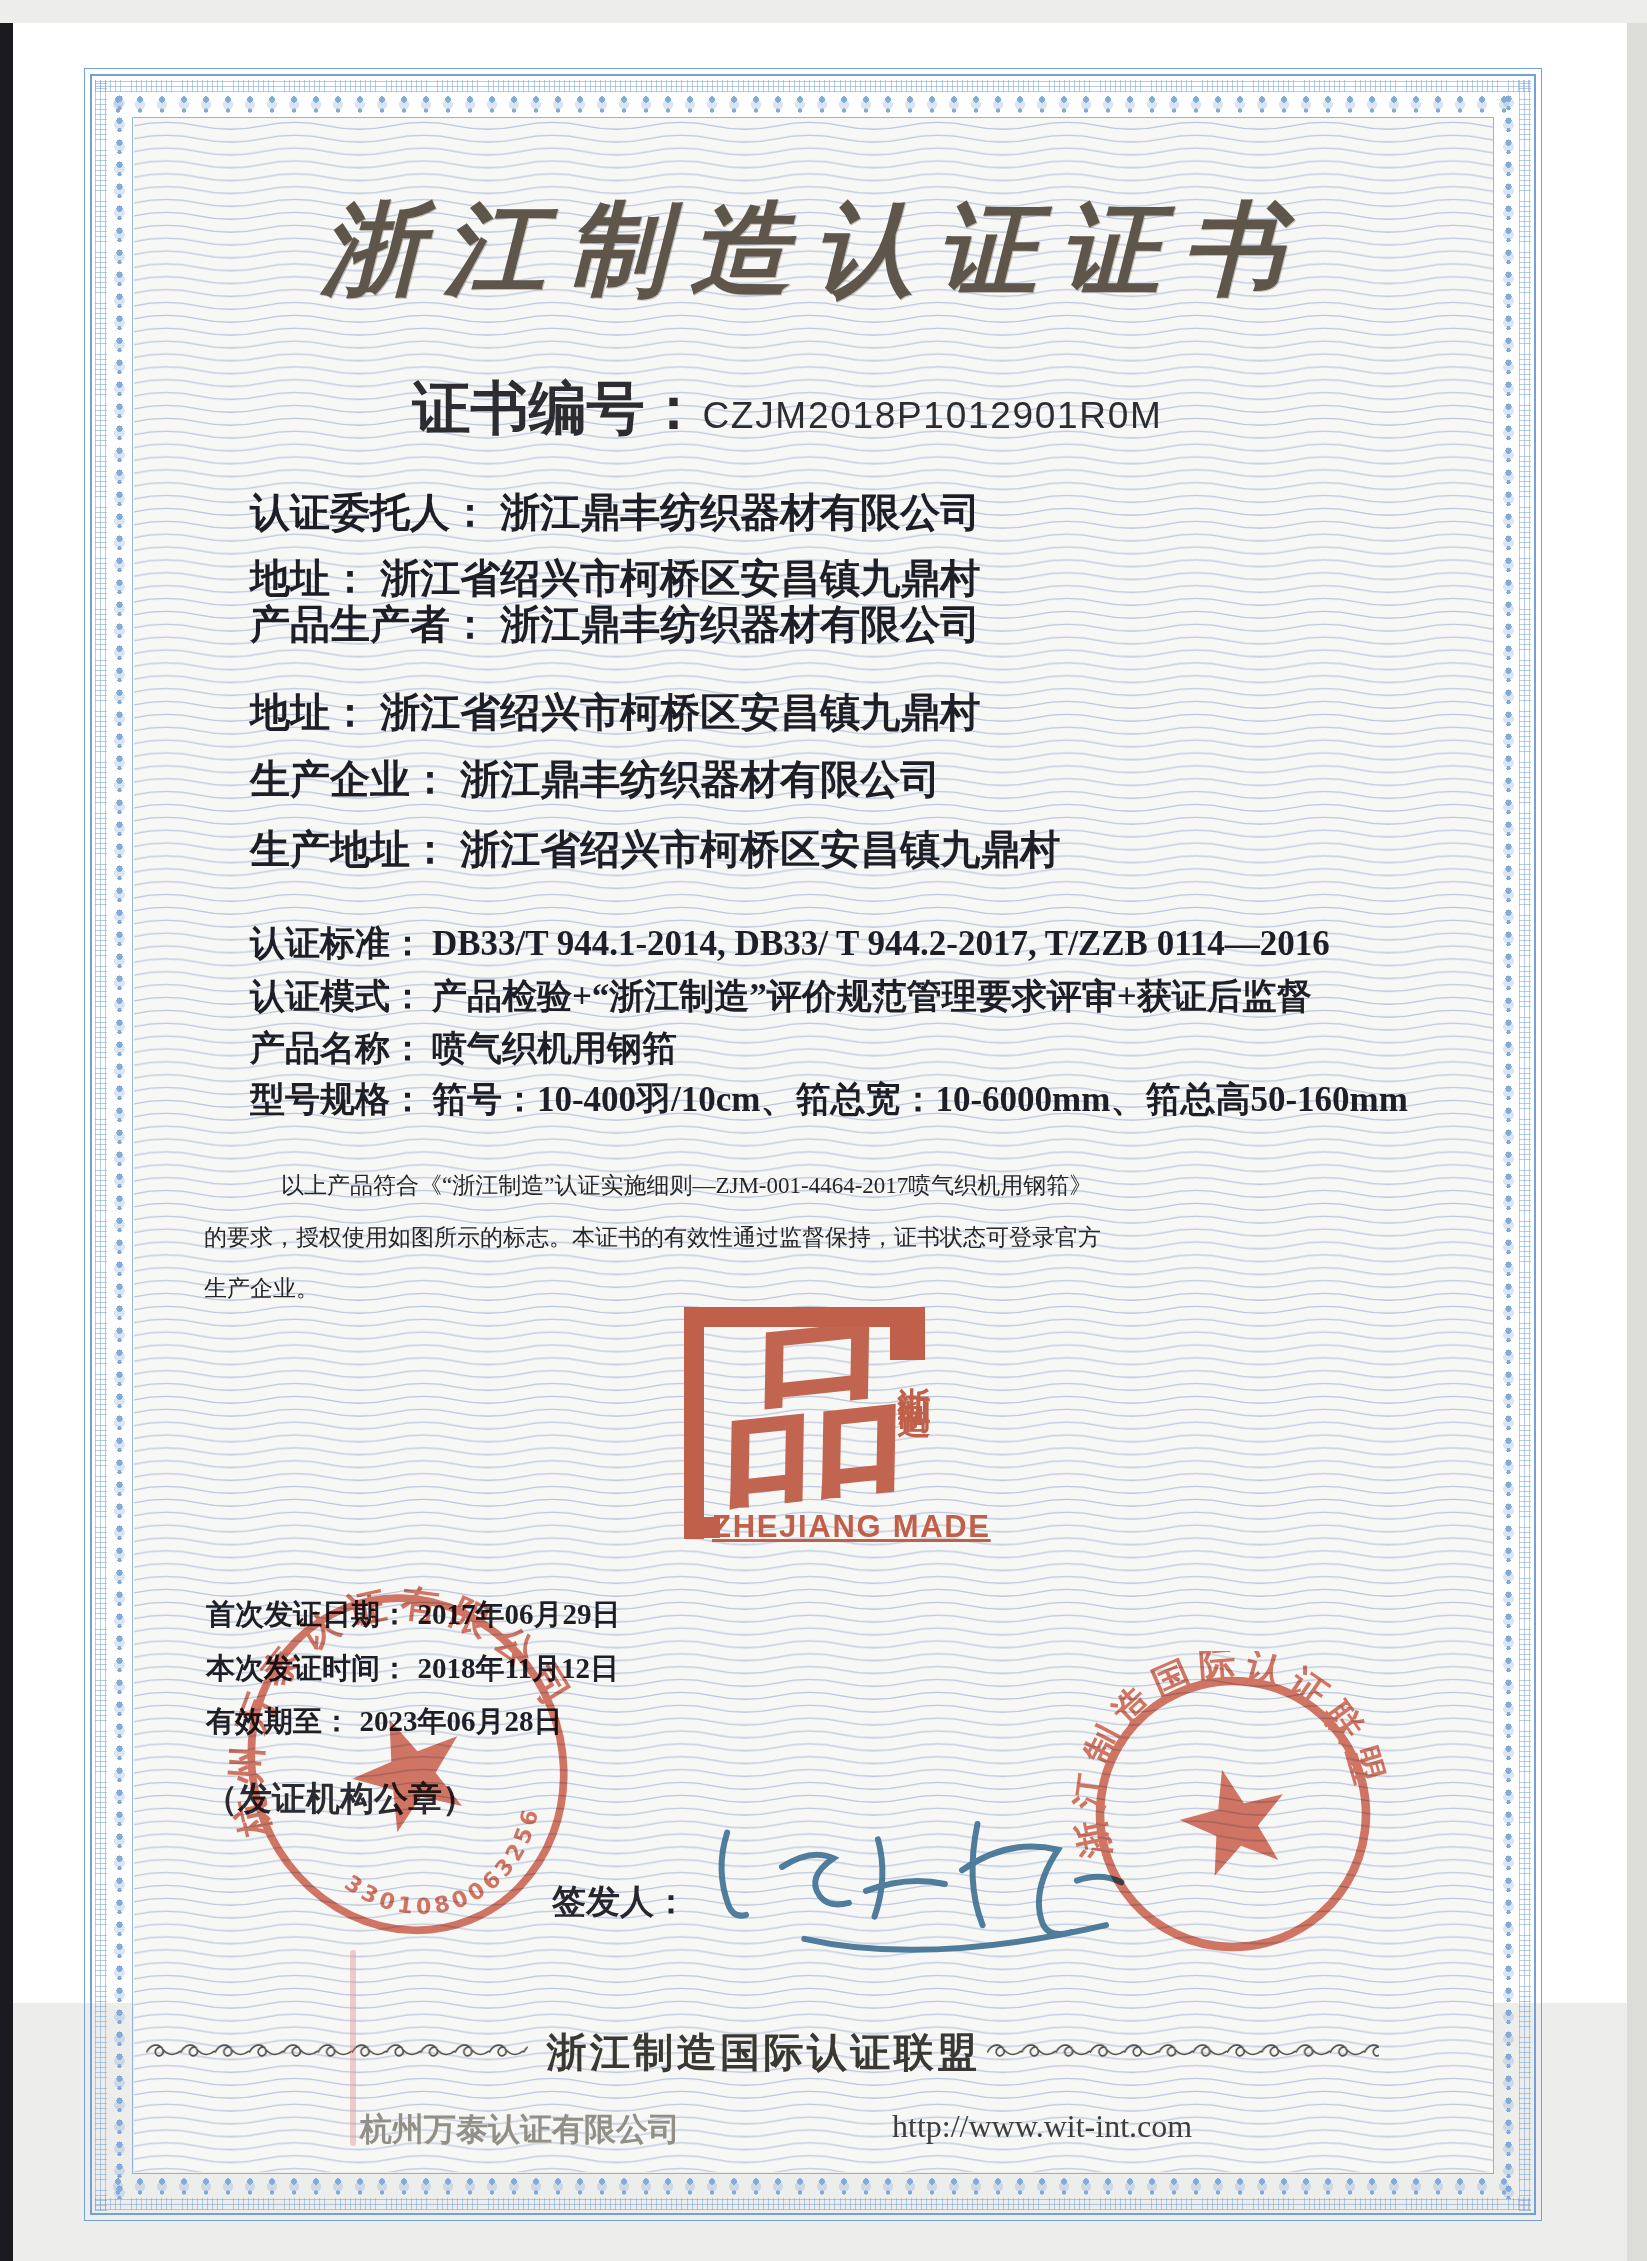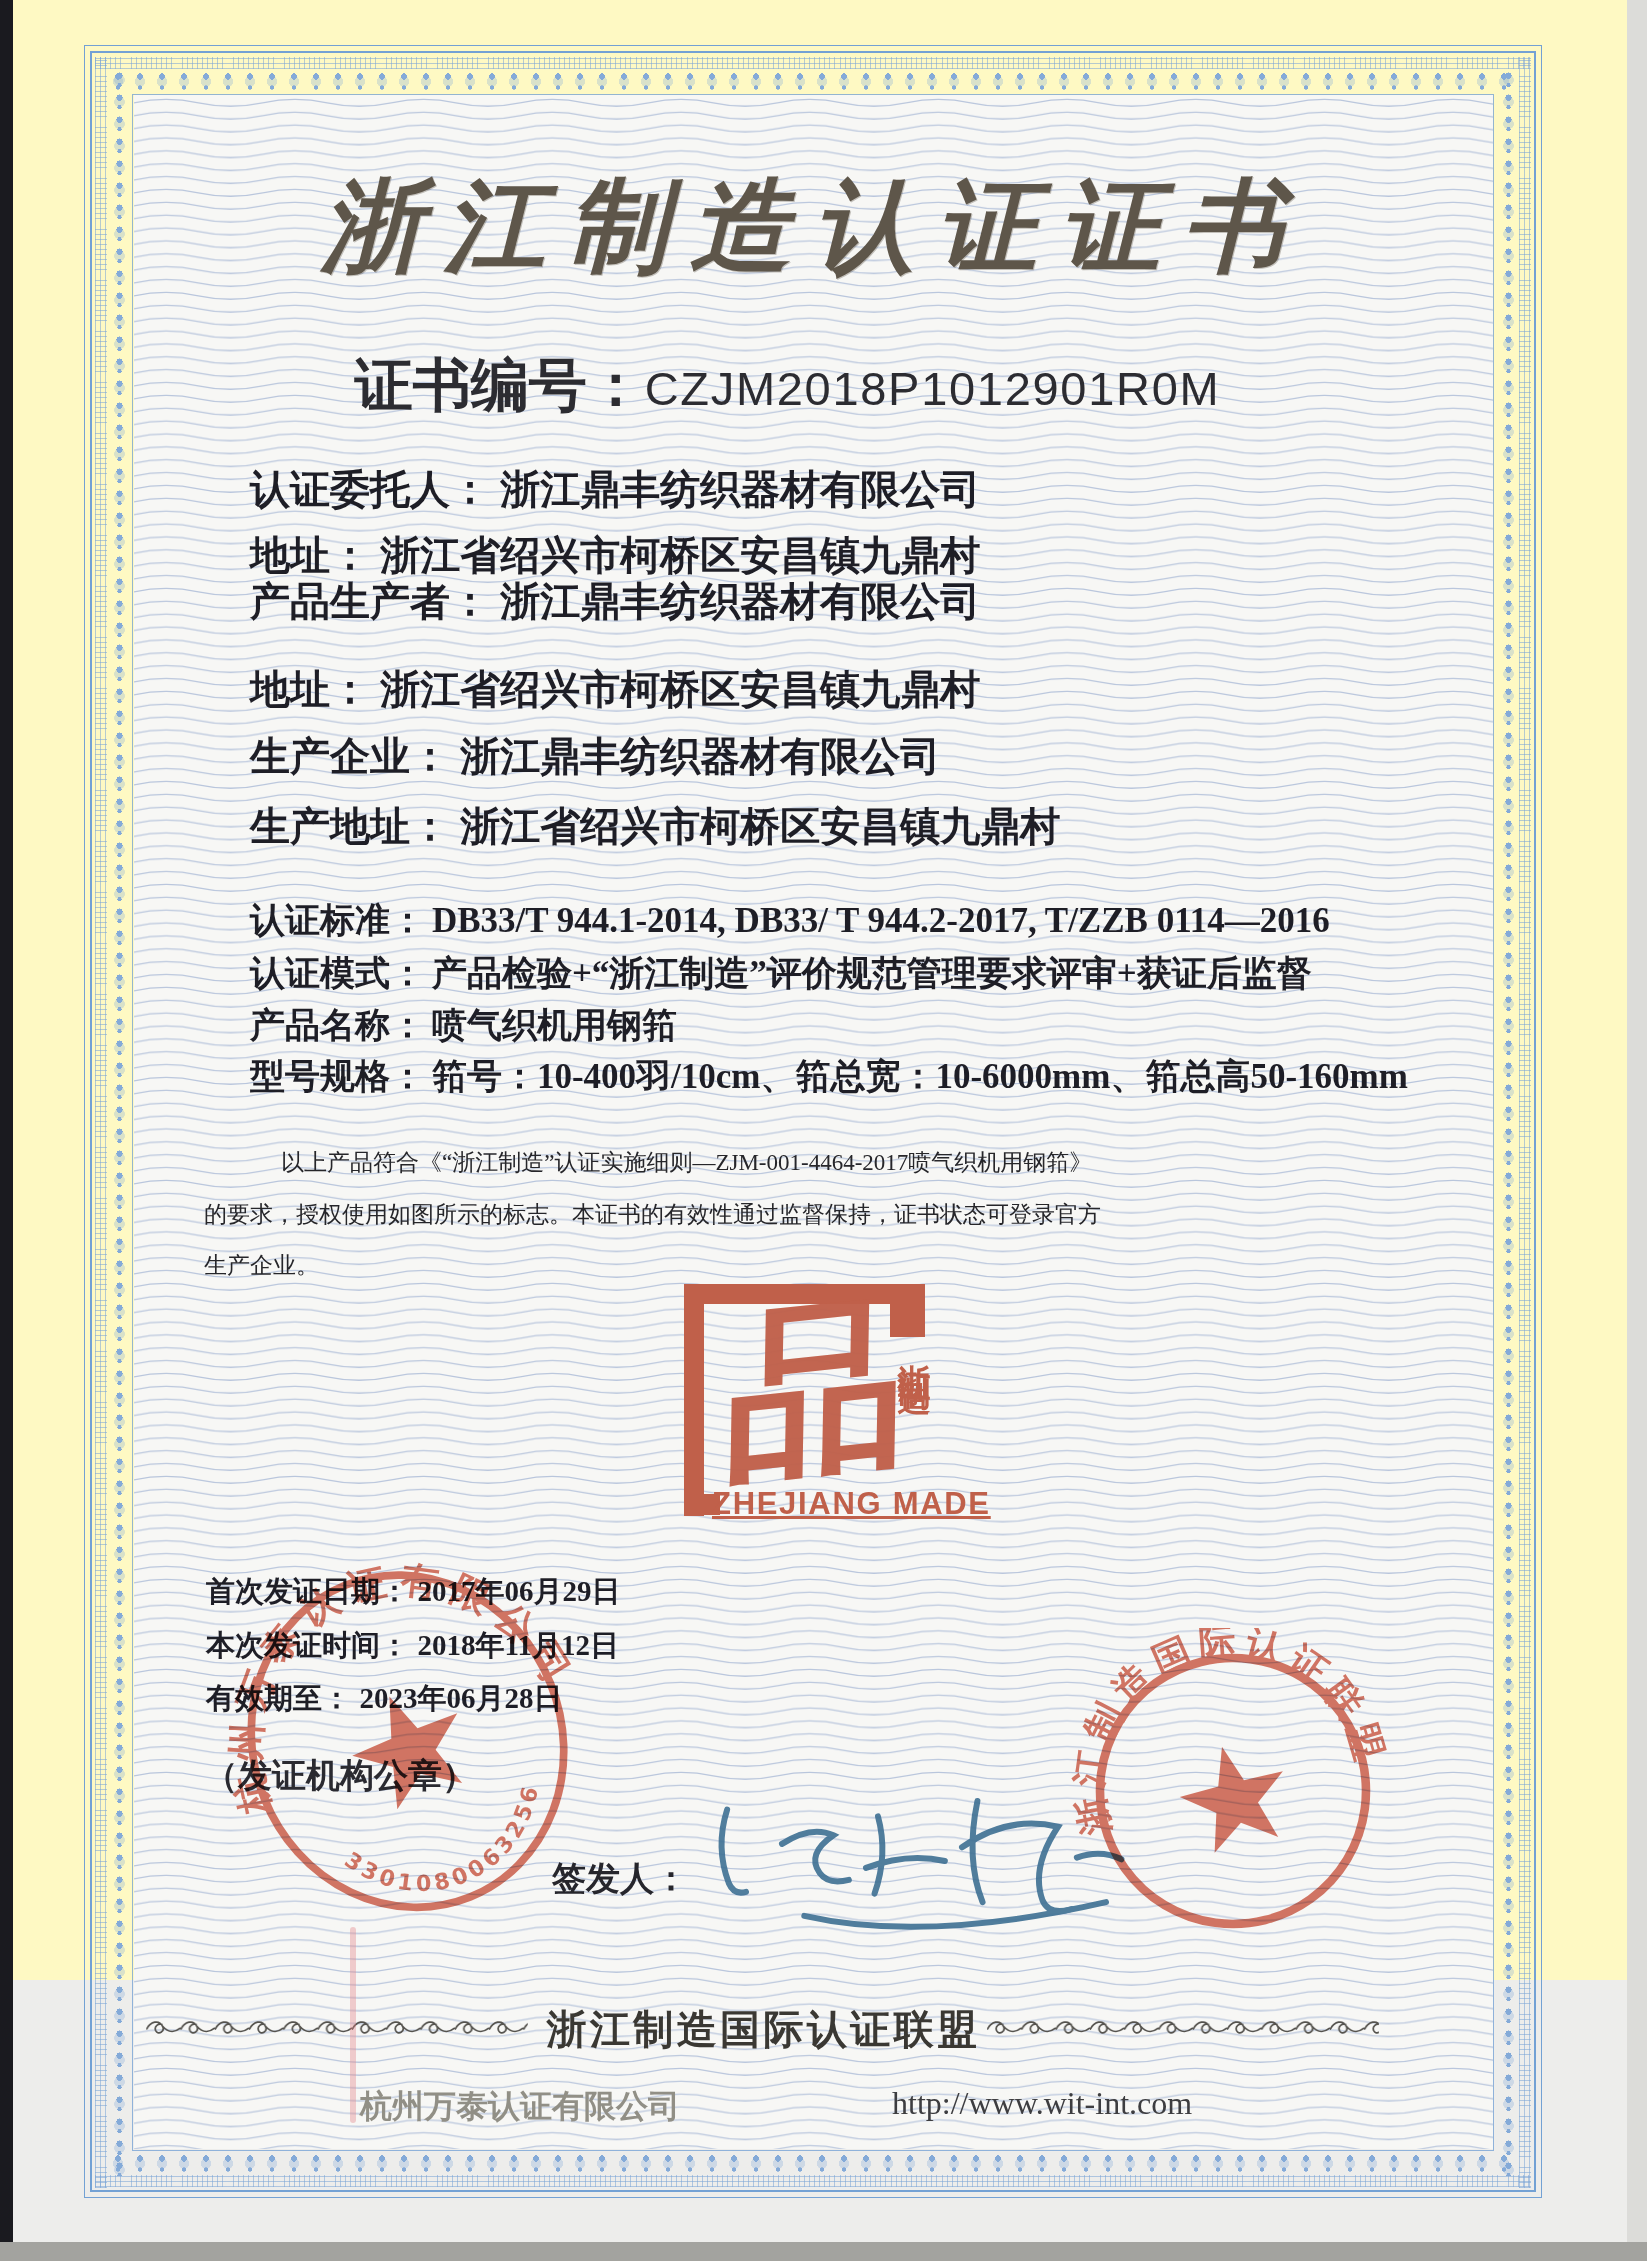--- a/index.html
+++ b/index.html
@@ -1,16 +1,16 @@
 <!DOCTYPE html>
 <html style="font-size:13.7px"><head>
 <meta charset="utf-8">
 <style>
   html,body{margin:0;padding:0;width:1647px;height:2261px;overflow:hidden;background:#ededeb;}
-  #page{position:relative;width:1647px;height:1980px;background:#fef9c3;font-family:"Liberation Serif","DejaVu Serif",serif;}
+  #page{position:relative;width:1647px;height:1980px;background:#ffffff;font-family:"Liberation Serif","DejaVu Serif",serif;margin-top:23px;}
   .abs{position:absolute;box-sizing:border-box;}
   
   .edge-left{left:0;top:0;width:13px;height:2261px;background:#1a1a1f;}
   .edge-right{left:1627px;top:0;width:20px;height:2261px;background:#dcdcd9;}
   .edge-bottom{left:0;top:2242px;width:1647px;height:19px;background:#a3a39f;}
   
   .frame-a{left:84px;top:45px;width:1458px;height:2153px;border:1.7px solid #73a1d4;}
   .frame-b{left:90px;top:51px;width:1446px;height:2141px;border:2.6px solid #73a1d4;}
   .hatch{background:
     repeating-linear-gradient(90deg, rgba(122,164,214,.55) 0 0.9px, transparent 0.9px 5.1px),
@@ -31,21 +31,21 @@
   .frame-inner{left:132px;top:94px;width:1362px;height:2057px;border:1.3px solid rgba(111,158,212,.75);}
   .inner-bg{left:134px;top:95px;width:1359px;height:2054px;background:#f7f7f5;}
   .waves{left:134px;top:95px;width:1359px;height:2054px;}
   
   .line{position:absolute;white-space:nowrap;color:#1e1e26;font-weight:700;}
   .cert-title{left:84px;top:160px;width:1458px;text-align:center;font-size:101px;letter-spacing:22px;
     color:#5e564a;font-style:italic;font-weight:700;font-family:"DejaVu Serif",serif;
     text-shadow:0.9px 0.9px 0 rgba(94,86,74,.35);}
   .certno{left:84px;top:347px;width:1407px;text-align:center;font-family:"Liberation Sans","DejaVu Sans",sans-serif;color:#2c2c31;}
   .certno .lbl{font-size:58px;font-weight:700;}
-  .certno .val{font-size:47px;font-weight:500;letter-spacing:1.7px;}
+  .certno .val{font-size:37px;font-weight:500;letter-spacing:1.7px;}
   .field{left:250px;font-size:40px;}
   .field .lbl{margin-right:10.3px;}
   .spec{left:250px;font-size:35px;}
   .spec .lbl{margin-right:6.9px;}
   .para{position:absolute;left:204px;width:1246px;font-size:23px;font-weight:500;color:#26262a;line-height:51px;white-space:nowrap;}
   .date{left:206px;font-size:29px;}
   .date .lbl{margin-right:8.6px;}
   .sealnote{left:204px;top:1753px;font-size:34px;font-weight:600;color:#2a2a30;}
   .issuer{left:552px;top:1856px;font-size:34px;font-weight:600;color:#26262c;}
   

